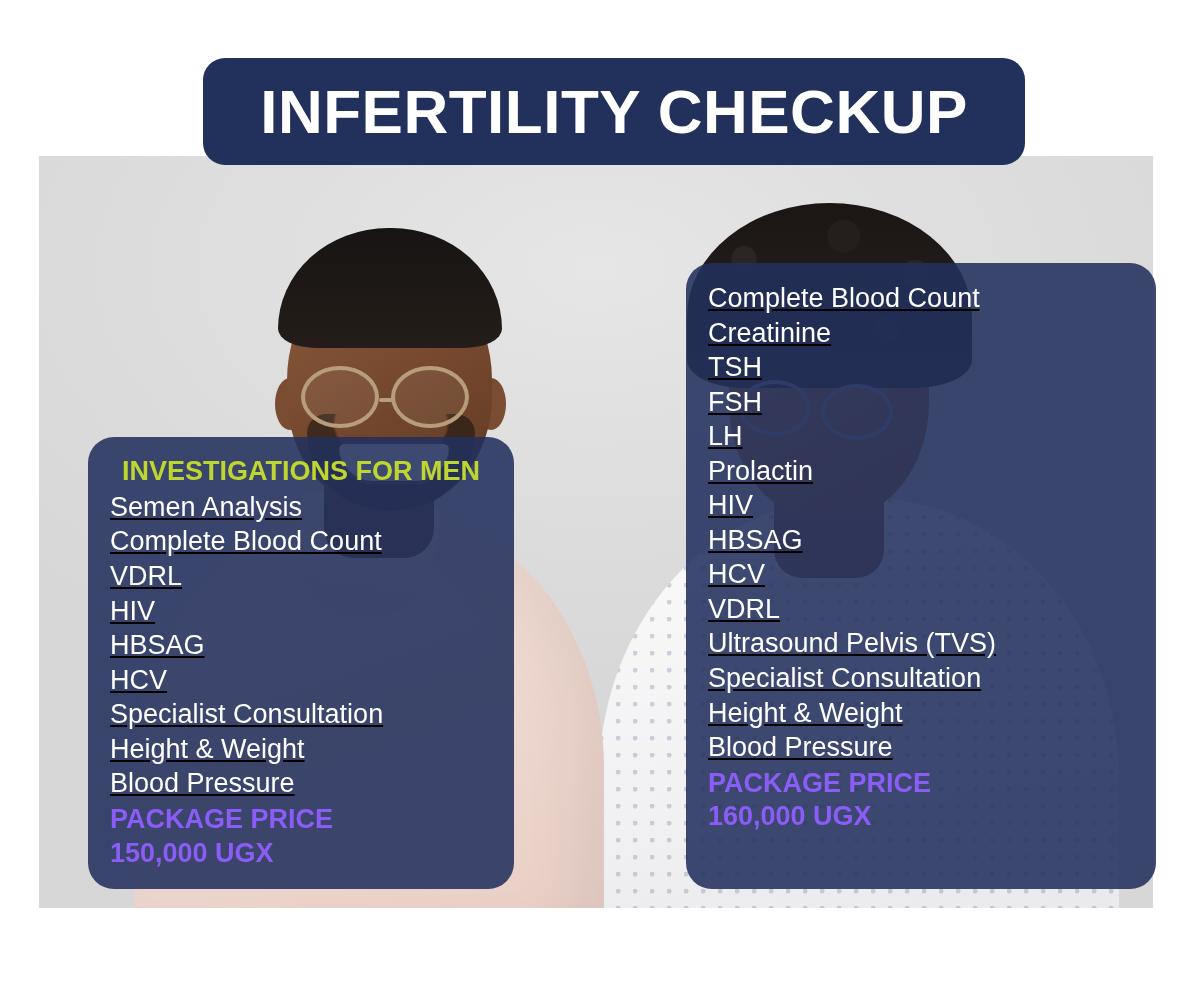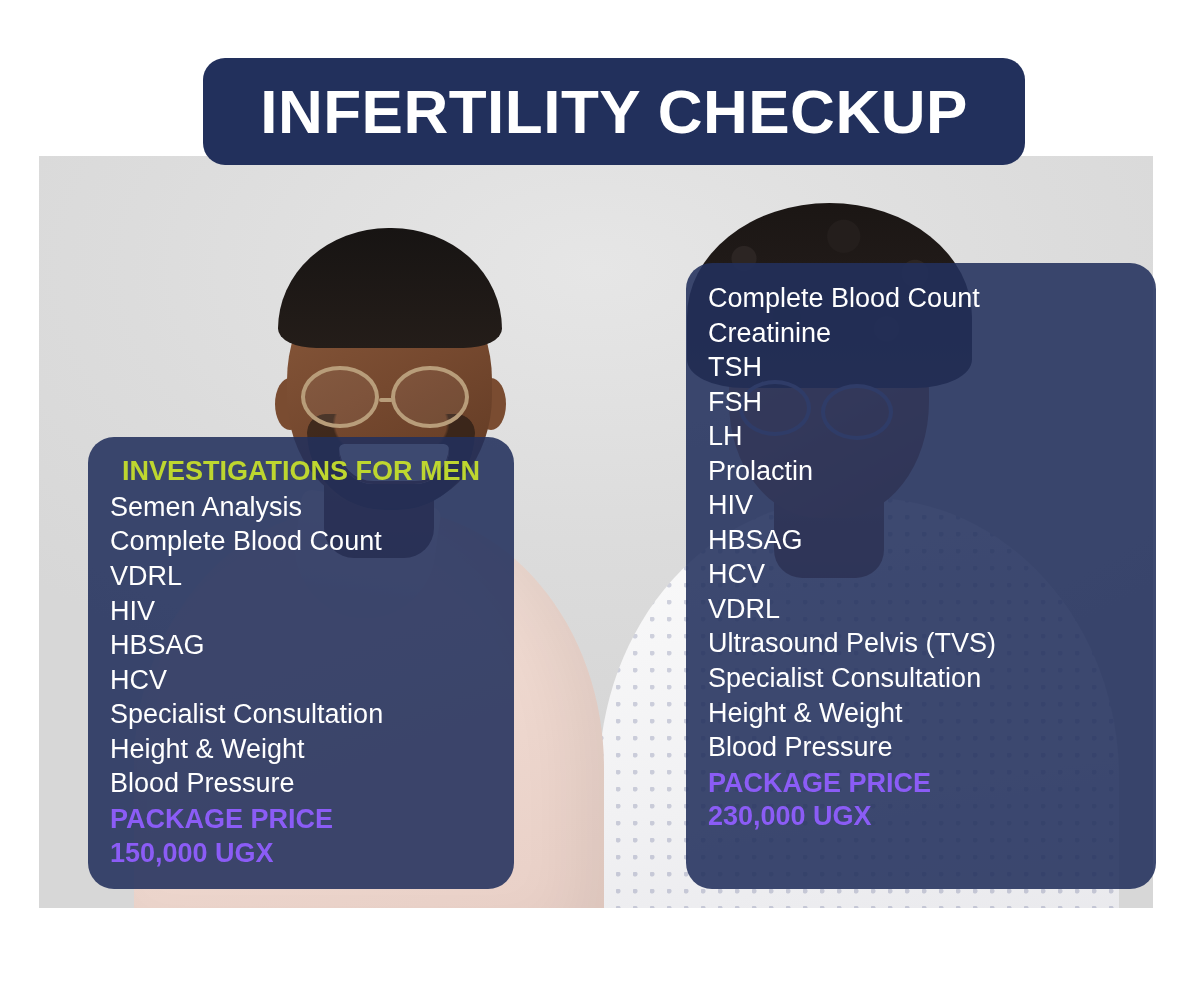--- a/index.html
+++ b/index.html
@@ -158,21 +158,21 @@
   .panel-title {
     color: #bed62f;
     font-weight: 700;
     font-size: 27px;
     line-height: 1.22;
     margin-bottom: 2px;
     white-space: nowrap;
   }
   .panel-men .panel-title { padding-left: 12px; }
 
-  .panel-list { list-style: none; }
+  .panel-list { list-style: none; text-decoration: underline; }
   .panel-list li {
     color: #ffffff;
     font-size: 27px;
     font-weight: 400;
     line-height: 1.28;
     white-space: nowrap;
   }
 
   .price-label, .price-value {
     color: #8b5cf6;
@@ -247,17 +247,17 @@
       <li>HBSAG</li>
       <li>HCV</li>
       <li>VDRL</li>
       <li>Ultrasound Pelvis (TVS)</li>
       <li>Specialist Consultation</li>
       <li>Height &amp; Weight</li>
       <li>Blood Pressure</li>
     </ul>
     <div class="price-block">
       <div class="price-label">PACKAGE PRICE</div>
-      <div class="price-value">230,000 UGX</div>
+      <div class="price-value">160,000 UGX</div>
     </div>
   </div>
 
 </div>
 
 </body></html>

